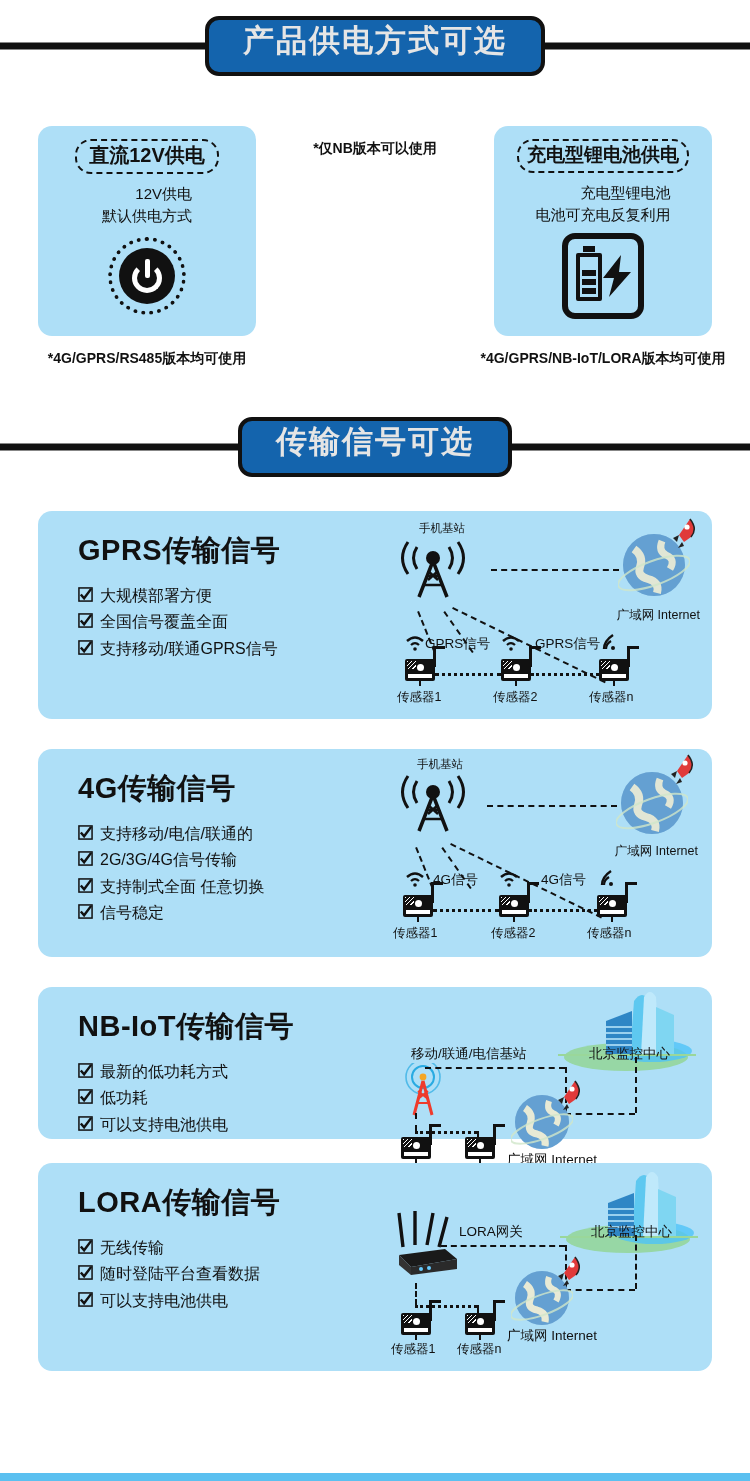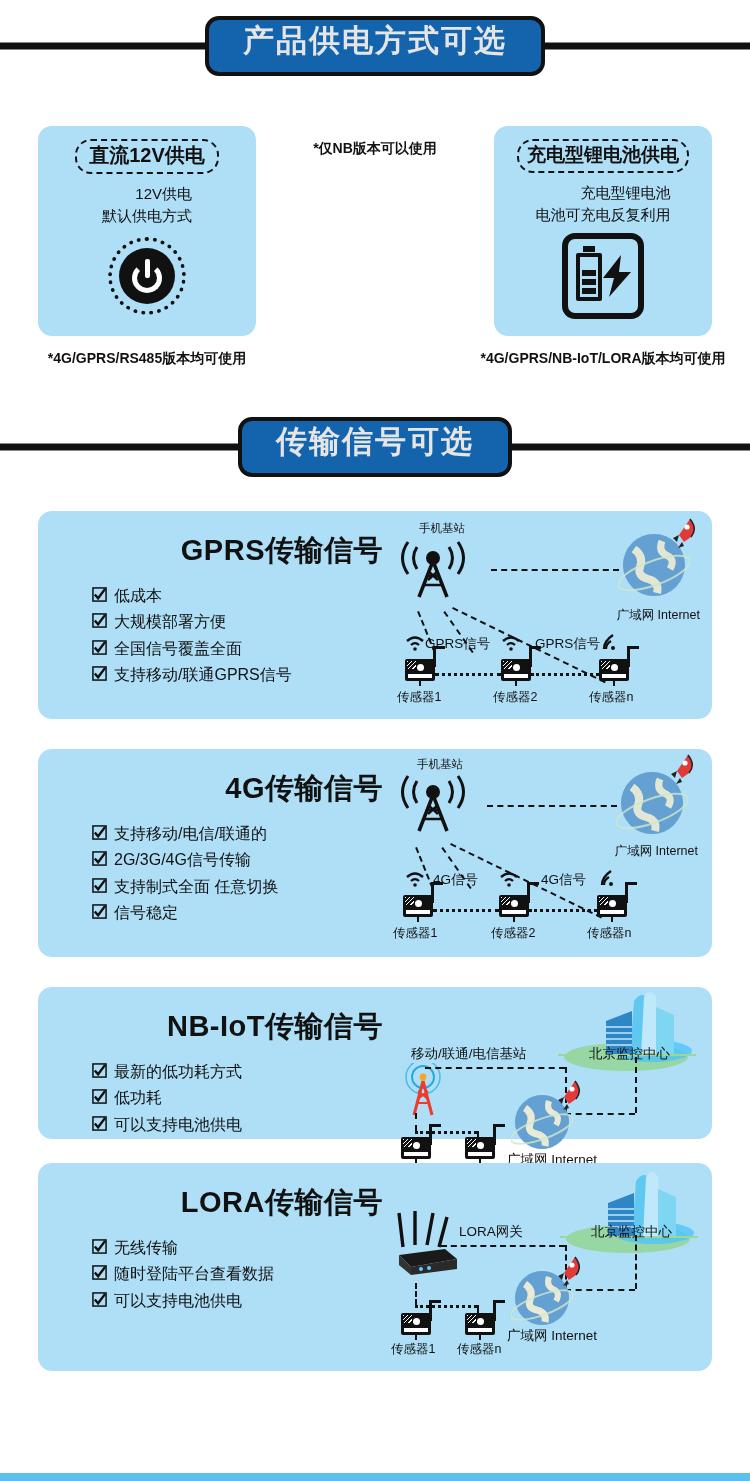--- a/index.html
+++ b/index.html
@@ -158,21 +158,21 @@
 
   
   .sig-card {
     margin: 0 38px;
     background: #aedff7;
     border-radius: 14px;
     height: 208px;
     position: relative;
     display: flex;
   }
-  .sig-left { width: 345px; padding: 20px 0 0 54px; text-align: right; }
+  .sig-left { width: 345px; padding: 20px 0 0 40px; }
   .sig-title { font-size: 29px; font-weight: bold; letter-spacing: 0.5px; }
   .sig-list { margin-top: 12px; }
   .sig-item {
     display: flex; align-items: flex-start; gap: 7px;
     font-size: 16px; line-height: 1.65;
   }
   .chk { width: 15px; height: 15px; margin-top: 4px; flex: 0 0 15px; }
   .sig-right { position: relative; flex: 1; }
 
   
@@ -259,27 +259,20 @@
 
 <div class="banner-wrap" style="margin-top:32px">
   <div class="banner-rule"></div>
   <div class="banner-box">传输信号可选</div>
 </div>
 
 <div class="sig-card" style="margin-top:18px">
   <div class="sig-left">
     <div class="sig-title">GPRS传输信号</div>
     <div class="sig-list">
-      <div class="sig-item">
-        <svg class="chk" viewBox="0 0 16 16">
-            <rect x="1" y="1" width="14" height="14" fill="none" stroke="#111" stroke-width="1.6"></rect>
-            <path d="M3 8 L6.5 12 L14 2" fill="none" stroke="#111" stroke-width="2.6"></path>
-          </svg>
-        <span>低成本</span>
-        </div>
       <div class="sig-item">
         <svg class="chk" viewBox="0 0 16 16">
             <rect x="1" y="1" width="14" height="14" fill="none" stroke="#111" stroke-width="1.6"></rect>
             <path d="M3 8 L6.5 12 L14 2" fill="none" stroke="#111" stroke-width="2.6"></path>
           </svg>
         <span>大规模部署方便</span>
         </div>
       <div class="sig-item">
         <svg class="chk" viewBox="0 0 16 16">
             <rect x="1" y="1" width="14" height="14" fill="none" stroke="#111" stroke-width="1.6"></rect>

